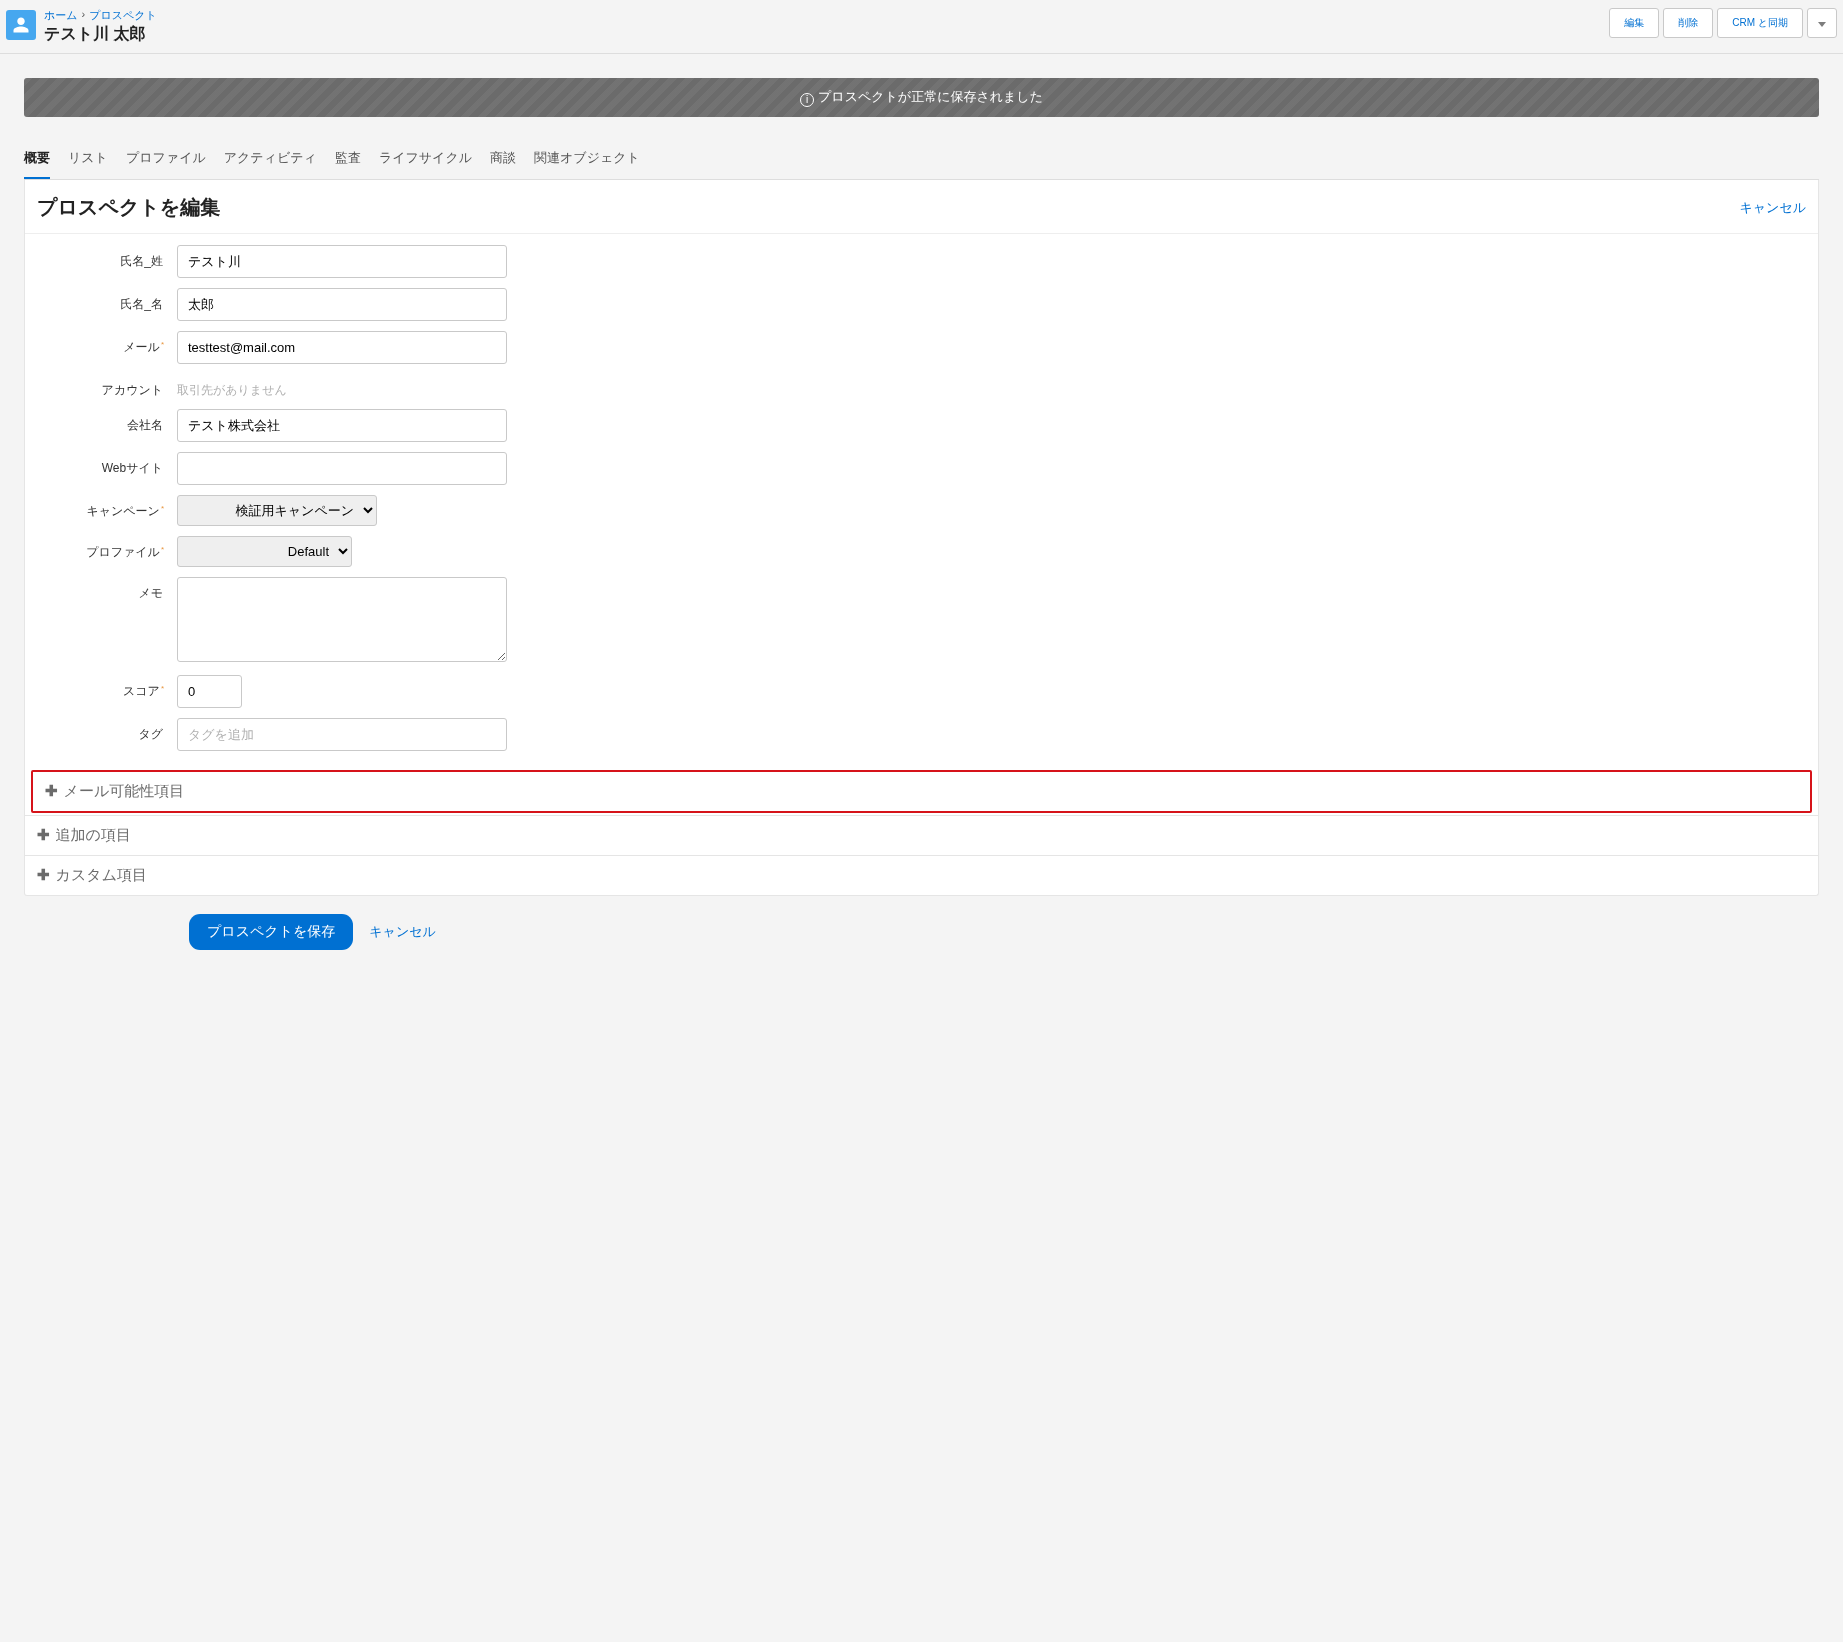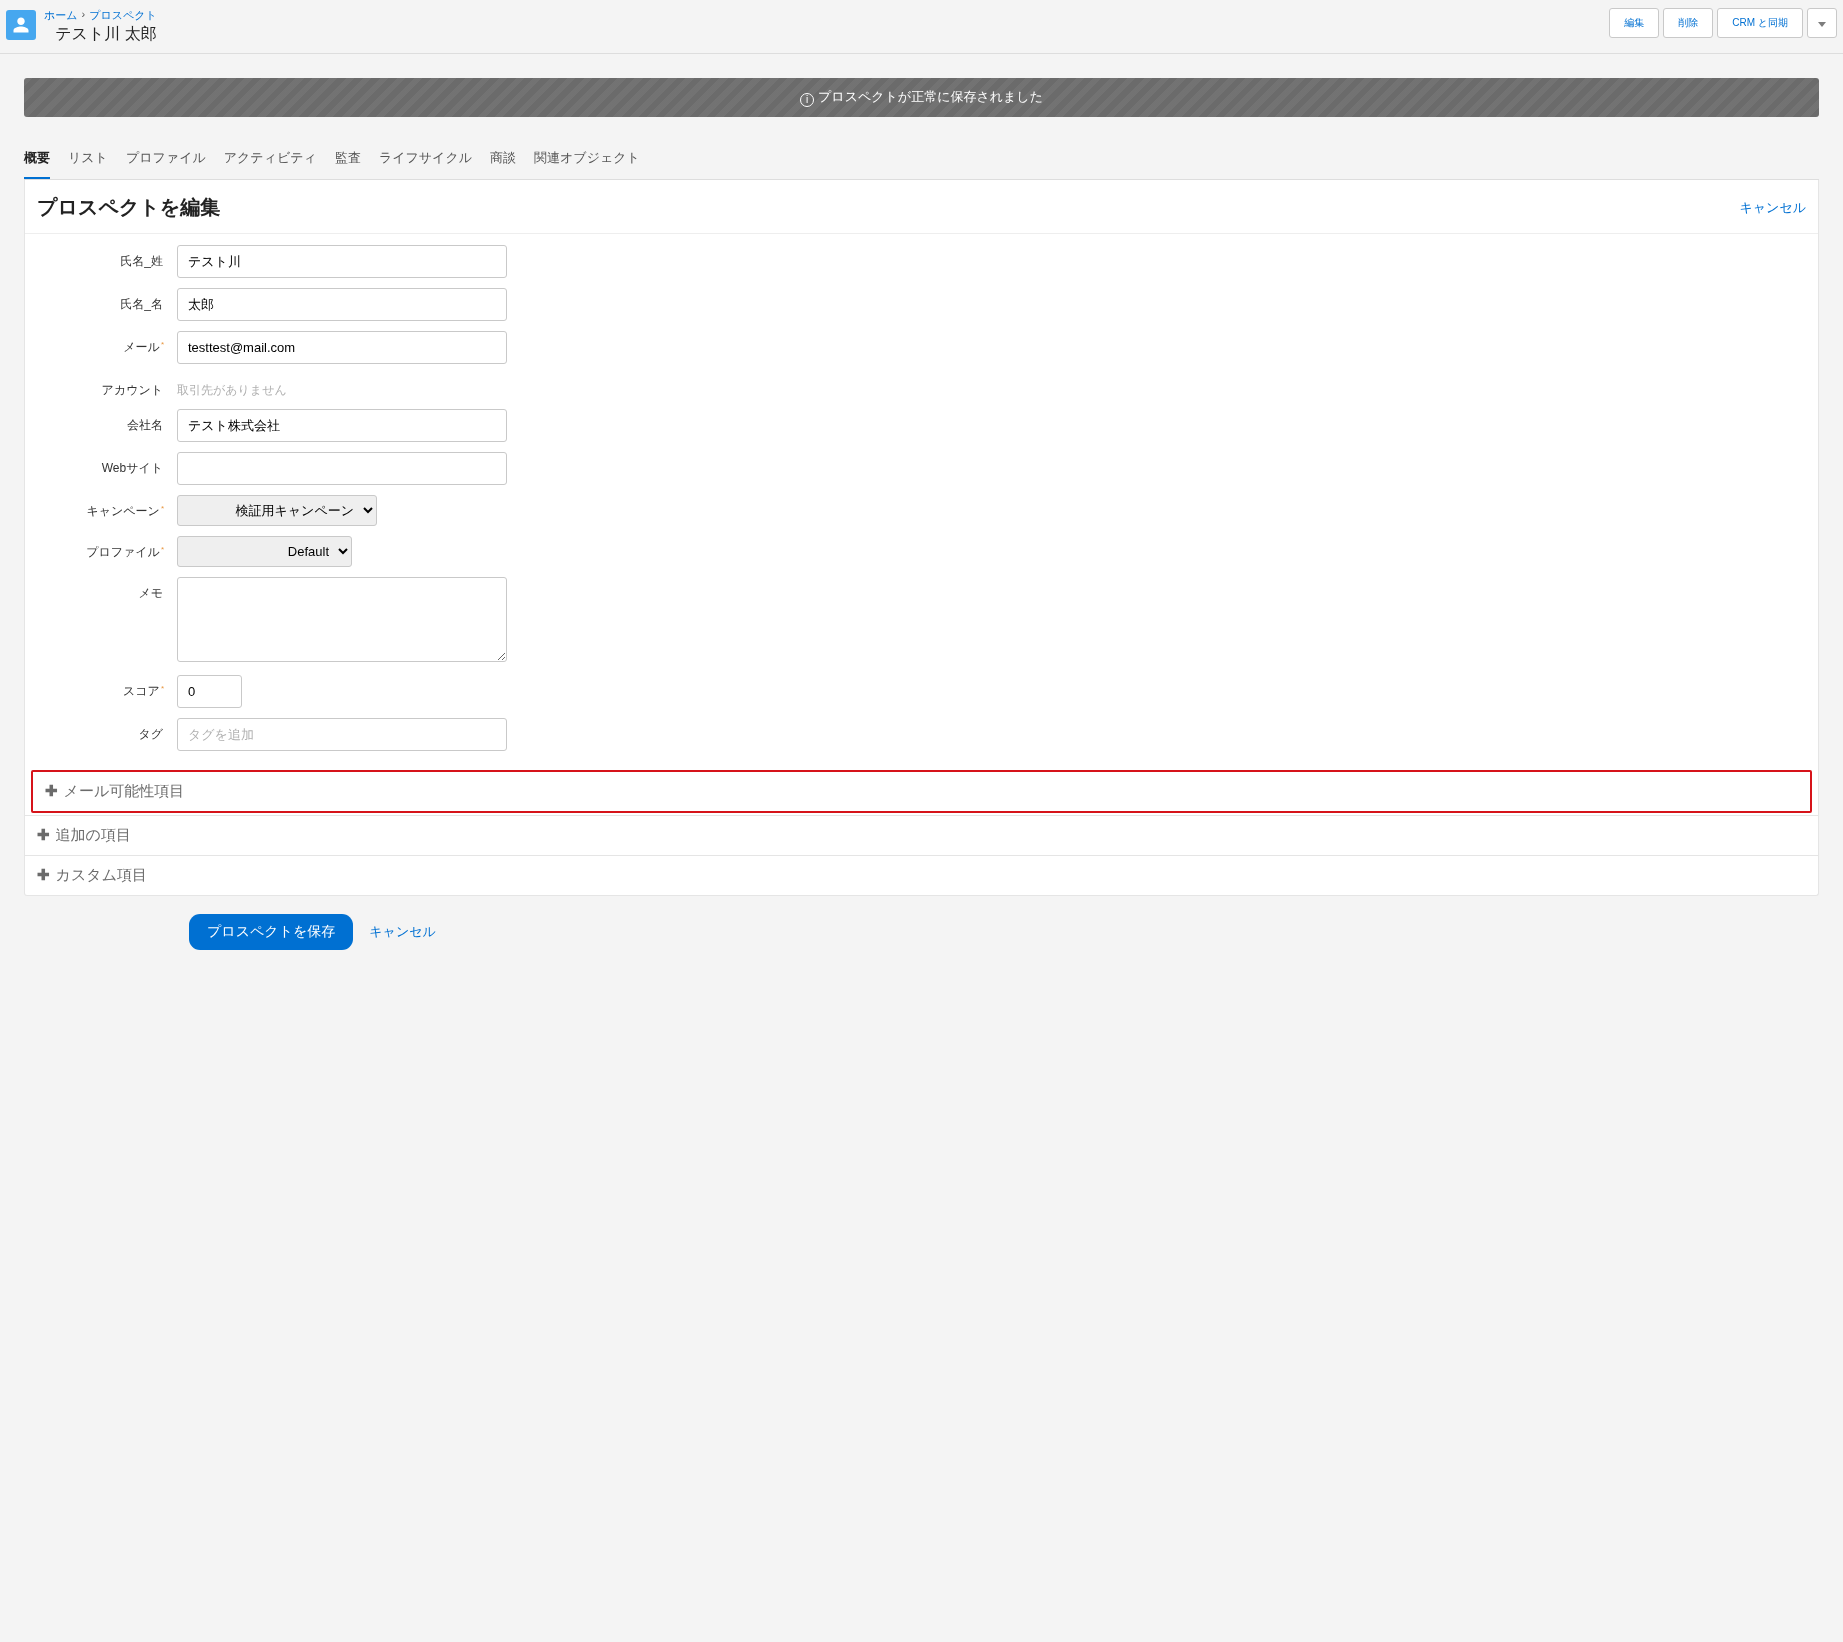--- a/index.html
+++ b/index.html
@@ -36,23 +36,22 @@
     .avatar-icon svg { width: 18px; height: 18px; fill: #fff; }
     .breadcrumb {
       display: flex;
       gap: 4px;
       font-size: 11px;
     }
     .breadcrumb a { color: #0070d2; text-decoration: none; }
     .breadcrumb-sep { color: #555; }
     .page-title {
       font-size: 16px;
-      font-weight: normal;
+      font-weight: bold;
       margin-top: 1px;
-      text-align: right;
     }
     .header-actions {
       display: flex;
       gap: 0;
     }
     .header-actions .btn {
       background: #fff;
       border: 1px solid #c9c9c9;
       border-radius: 3px;
       padding: 7px 14px;

